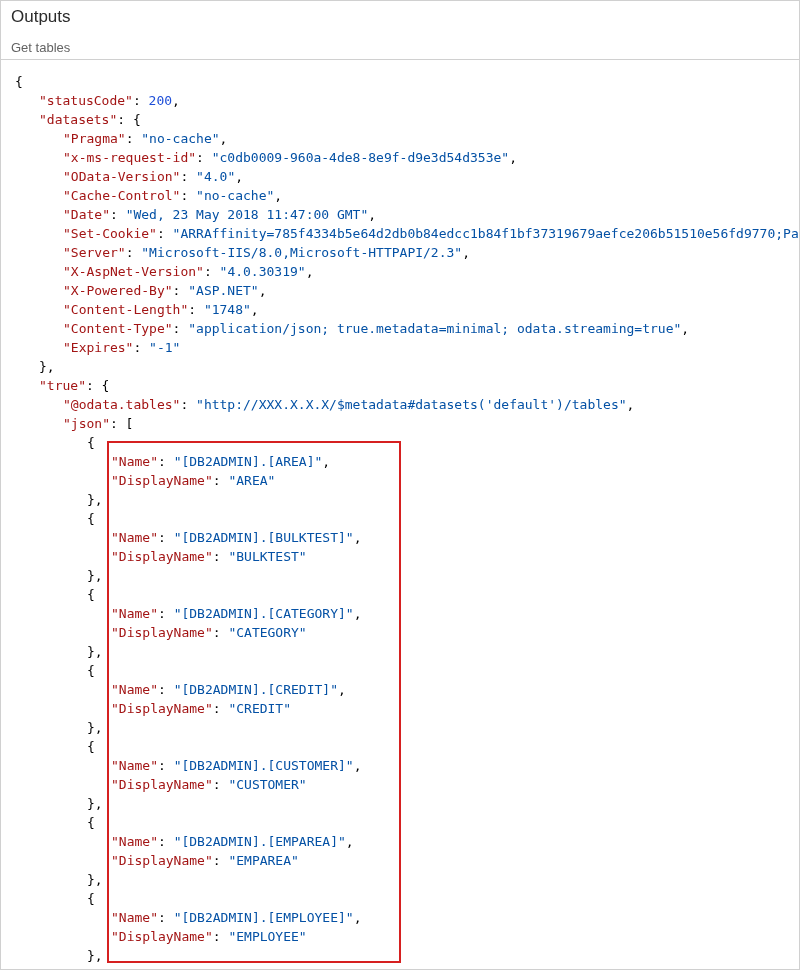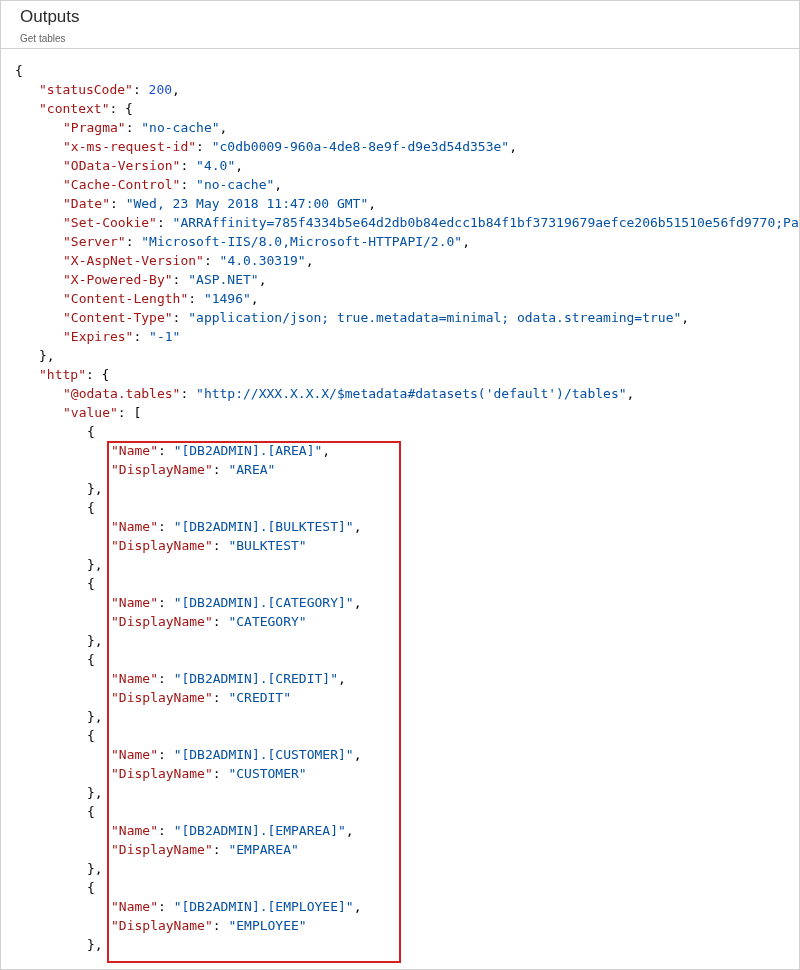--- a/index.html
+++ b/index.html
@@ -6,32 +6,32 @@
   body {
     font-family: "Segoe UI", Tahoma, sans-serif;
     background: #fff;
     width: 800px;
     height: 970px;
     overflow: hidden;
     border: 1px solid #d0d0d0;
     position: relative;
   }
   .header {
-    padding: 6px 10px 4px 19px;
+    padding: 6px 10px 4px 10px;
     border-bottom: 1px solid #d0d0d0;
   }
   .header-title {
     font-size: 17px;
     font-weight: 400;
     color: #2b2b2b;
   }
   .header-sub {
-    font-size: 10px;
+    font-size: 13px;
     color: #636363;
-    margin-top: 6px;
+    margin-top: 13px;
   }
   .code-container {
     padding: 12px 14px 0 14px;
     font-family: Consolas, Menlo, monospace;
     font-size: 13px;
     line-height: 19px;
     white-space: nowrap;
     color: #000;
     overflow: hidden;
     position: relative;
@@ -64,44 +64,44 @@
 </div>
 
 <div class="code-container">
   <div><span class="punct">{</span></div>
 
   <div class="ind1">
     <span class="key">"<span>statusCode</span>"</span><span class="punct">: </span><span class="num">200</span><span class="punct">,</span>
   </div>
 
   <div class="ind1">
-    <span class="key">"<span>context</span>"</span><span class="punct">: {</span>
+    <span class="key">"<span>datasets</span>"</span><span class="punct">: {</span>
   </div>
   <div class="ind2"><span class="key">"Pragma"</span><span class="punct">: </span><span class="str">"<span>no-cache</span>"</span><span class="punct">,</span></div>
   <div class="ind2"><span class="key">"x-ms-request-id"</span><span class="punct">: </span><span class="str">"<span>c0db0009-960a-4de8-8e9f-d9e3d54d353e</span>"</span><span class="punct">,</span></div>
   <div class="ind2"><span class="key">"OData-Version"</span><span class="punct">: </span><span class="str">"<span>4.0</span>"</span><span class="punct">,</span></div>
   <div class="ind2"><span class="key">"Cache-Control"</span><span class="punct">: </span><span class="str">"<span>no-cache</span>"</span><span class="punct">,</span></div>
   <div class="ind2"><span class="key">"Date"</span><span class="punct">: </span><span class="str">"<span>Wed, 23 May 2018 11:47:00 GMT</span>"</span><span class="punct">,</span></div>
   <div class="ind2"><span class="key">"Set-Cookie"</span><span class="punct">: </span><span class="str">"<span>ARRAffinity=785f4334b5e64d2db0b84edcc1b84f1bf37319679aefce206b51510e56fd9770;Pat</span></span></div>
-  <div class="ind2"><span class="key">"Server"</span><span class="punct">: </span><span class="str">"<span>Microsoft-IIS/8.0,Microsoft-HTTPAPI/2.0</span>"</span><span class="punct">,</span></div>
+  <div class="ind2"><span class="key">"Server"</span><span class="punct">: </span><span class="str">"<span>Microsoft-IIS/8.0,Microsoft-HTTPAPI/2.3</span>"</span><span class="punct">,</span></div>
   <div class="ind2"><span class="key">"X-AspNet-Version"</span><span class="punct">: </span><span class="str">"<span>4.0.30319</span>"</span><span class="punct">,</span></div>
   <div class="ind2"><span class="key">"X-Powered-By"</span><span class="punct">: </span><span class="str">"<span>ASP.NET</span>"</span><span class="punct">,</span></div>
-  <div class="ind2"><span class="key">"Content-Length"</span><span class="punct">: </span><span class="str">"<span>1496</span>"</span><span class="punct">,</span></div>
+  <div class="ind2"><span class="key">"Content-Length"</span><span class="punct">: </span><span class="str">"<span>1748</span>"</span><span class="punct">,</span></div>
   <div class="ind2"><span class="key">"Content-Type"</span><span class="punct">: </span><span class="str">"<span>application/json; true.metadata=minimal; odata.streaming=true</span>"</span><span class="punct">,</span></div>
   <div class="ind2"><span class="key">"Expires"</span><span class="punct">: </span><span class="str">"<span>-1</span>"</span></div>
   <div class="ind1"><span class="punct">},</span></div>
 
   <div class="ind1">
-    <span class="key">"<span>http</span>"</span><span class="punct">: {</span>
+    <span class="key">"<span>true</span>"</span><span class="punct">: {</span>
   </div>
   <div class="ind2">
     <span class="key">"<span>@odata.tables</span>"</span><span class="punct">: </span><span class="str">"<a class="link">http://XXX.X.X.X/$metadata#datasets('default')/tables</a>"</span><span class="punct">,</span>
   </div>
   <div class="ind2">
-    <span class="key">"<span>value</span>"</span><span class="punct">: [</span>
+    <span class="key">"<span>json</span>"</span><span class="punct">: [</span>
   </div>
 
   <div id="value-list">
       <div class="ind3"><span class="punct">{</span></div>
       <div class="ind4"><span class="key">"Name"</span><span class="punct">: </span><span class="str">"[DB2ADMIN].[AREA]"</span><span class="punct">,</span></div>
       <div class="ind4"><span class="key">"DisplayName"</span><span class="punct">: </span><span class="str">"AREA"</span></div>
       <div class="ind3"><span class="punct">},</span></div>
       <div class="ind3"><span class="punct">{</span></div>
       <div class="ind4"><span class="key">"Name"</span><span class="punct">: </span><span class="str">"[DB2ADMIN].[BULKTEST]"</span><span class="punct">,</span></div>
       <div class="ind4"><span class="key">"DisplayName"</span><span class="punct">: </span><span class="str">"BULKTEST"</span></div>

